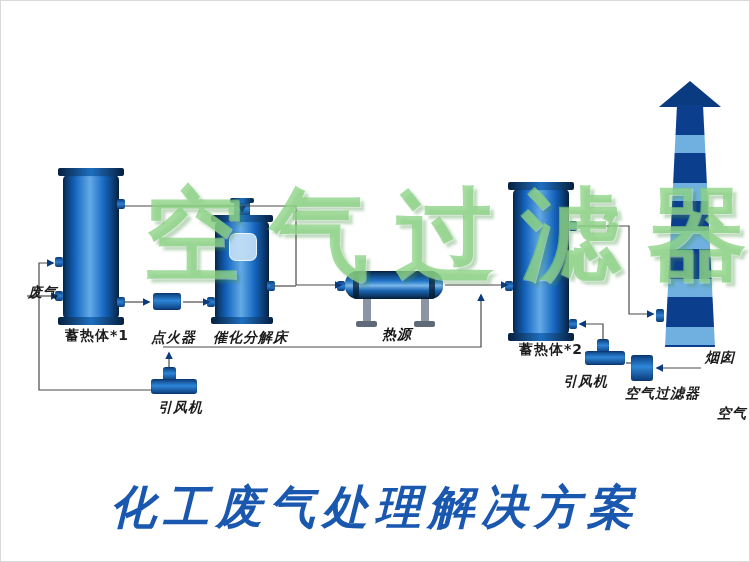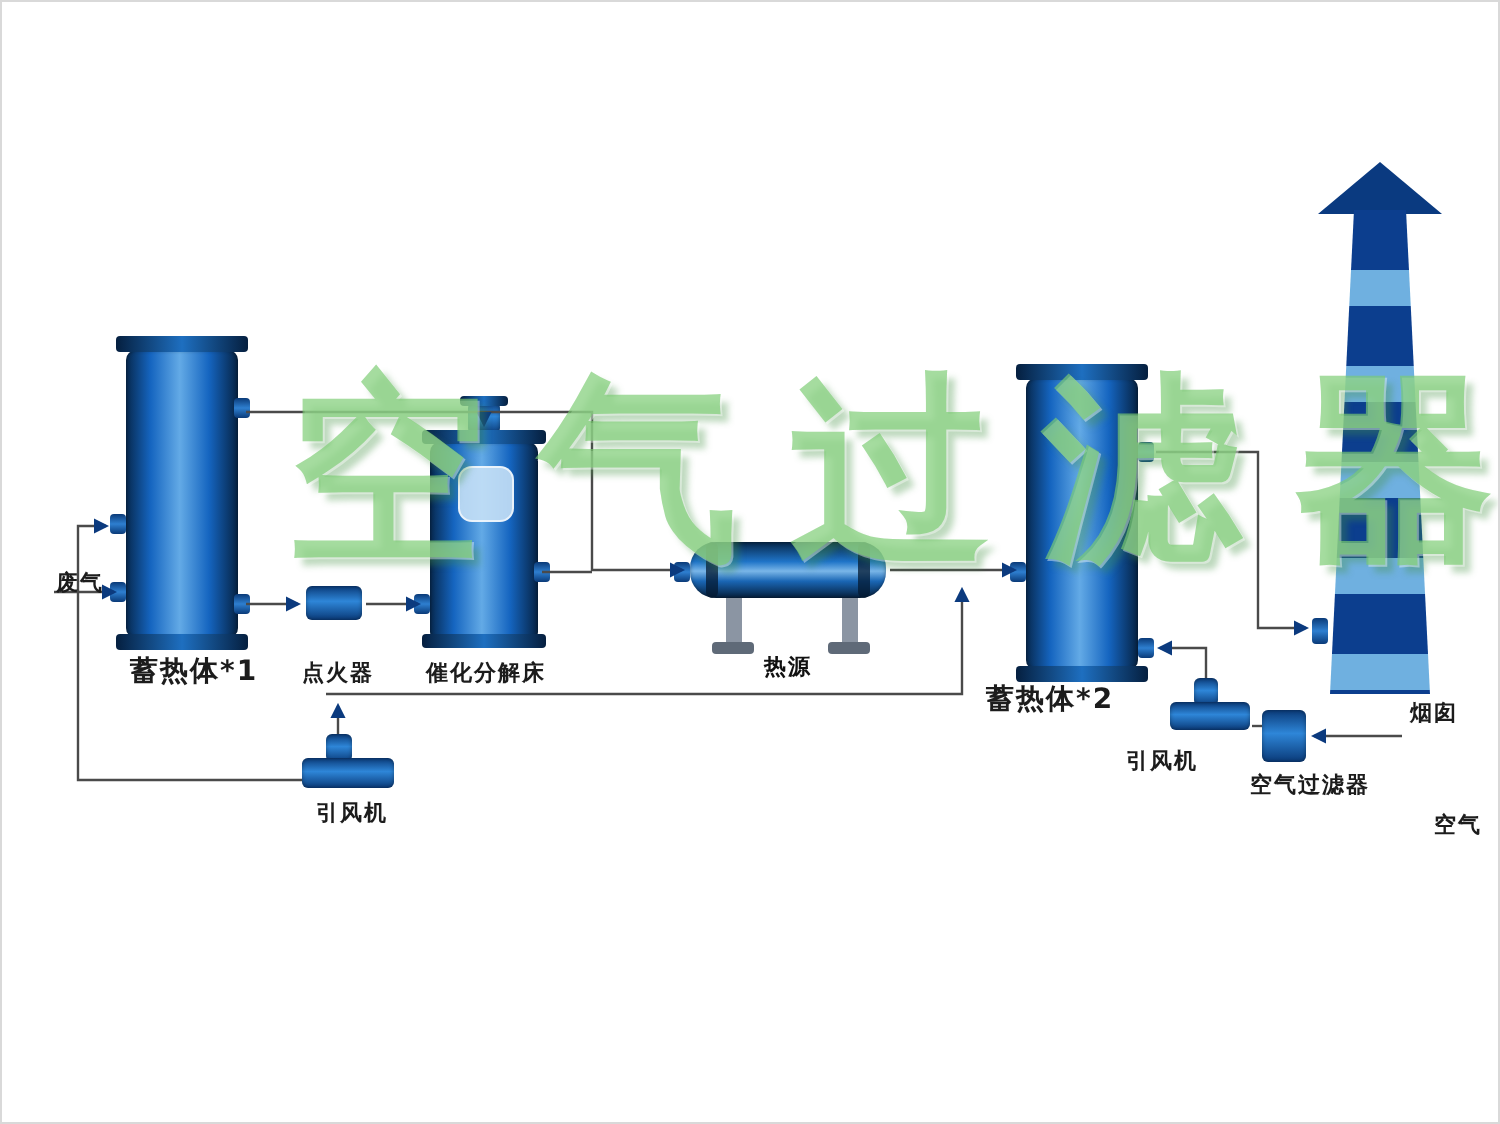--- a/index.html
+++ b/index.html
@@ -54,21 +54,21 @@
   .chimney-cap{
     position:absolute;left:658px;top:80px;width:0;height:0;z-index:2;
     border-left:31px solid transparent;border-right:31px solid transparent;
     border-bottom:26px solid #0a3a80;
   }
   
   .lbl{
     position:absolute;font-size:14px;font-weight:600;color:#1c1c1c;
     white-space:nowrap;z-index:6;letter-spacing:1px;
   }
-  .lbl.small{font-size:11px;}
+  .lbl.small{font-size:14px;font-style:italic;}
   #watermark{
     position:absolute;left:142px;top:183px;z-index:7;pointer-events:none;
     font-family:"DejaVu Serif","Liberation Serif",serif;
     font-size:100px;font-weight:700;line-height:1;letter-spacing:26px;
     color:rgba(123,203,113,.68);
     text-shadow:1px 1px 0 rgba(255,255,255,.4),4px 4px 3px rgba(70,145,70,.35);
     white-space:nowrap;
   }
   #title{
     position:absolute;left:0;top:476px;width:748px;text-align:center;z-index:6;
@@ -116,21 +116,21 @@
   <div class="ring" style="left:428px;top:270px;height:28px;"></div>
   <div class="nozzle" style="left:336px;top:280px;"></div>
   <div class="lbl small" style="left:381px;top:293px;color:#111;margin-top:32px;">热源</div>
 
   <div class="vessel" style="left:512px;top:188px;width:56px;height:146px;"></div>
   <div class="flange" style="left:507px;top:181px;width:66px;"></div>
   <div class="flange" style="left:507px;top:332px;width:66px;"></div>
   <div class="nozzle" style="left:504px;top:280px;"></div>
   <div class="nozzle" style="left:568px;top:220px;"></div>
   <div class="nozzle" style="left:568px;top:318px;"></div>
-  <div class="lbl" style="left:492px;top:340px;">蓄热体*2</div>
+  <div class="lbl" style="left:518px;top:340px;">蓄热体*2</div>
 
   <div class="smallbox" style="left:162px;top:366px;width:13px;height:14px;"></div>
   <div class="smallbox" style="left:150px;top:378px;width:46px;height:15px;"></div>
   <div class="lbl small" style="left:157px;top:398px;">引风机</div>
 
   <div class="smallbox" style="left:596px;top:338px;width:12px;height:14px;"></div>
   <div class="smallbox" style="left:584px;top:350px;width:40px;height:14px;"></div>
   <div class="lbl small" style="left:562px;top:372px;">引风机</div>
 
   <div class="smallbox" style="left:630px;top:354px;width:22px;height:26px;"></div>
@@ -162,14 +162,15 @@
       <path d="M444,284 H506" marker-end="url(#arr)"></path>
       <path d="M168,366 V352" marker-end="url(#arr)"></path>
       <path d="M162,346 H480 V294" marker-end="url(#arr)"></path>
       <path d="M577,225 H628 V313 H652" marker-end="url(#arr)"></path>
       <path d="M700,367 H656" marker-end="url(#arr)"></path>
       <path d="M630,362 H625"></path>
       <path d="M602,338 V323 H579" marker-end="url(#arr)"></path>
     </g>
   </svg>
 
+  <div id="title">化工废气处理解决方案</div>
 
 </div>
 
 </body></html>

